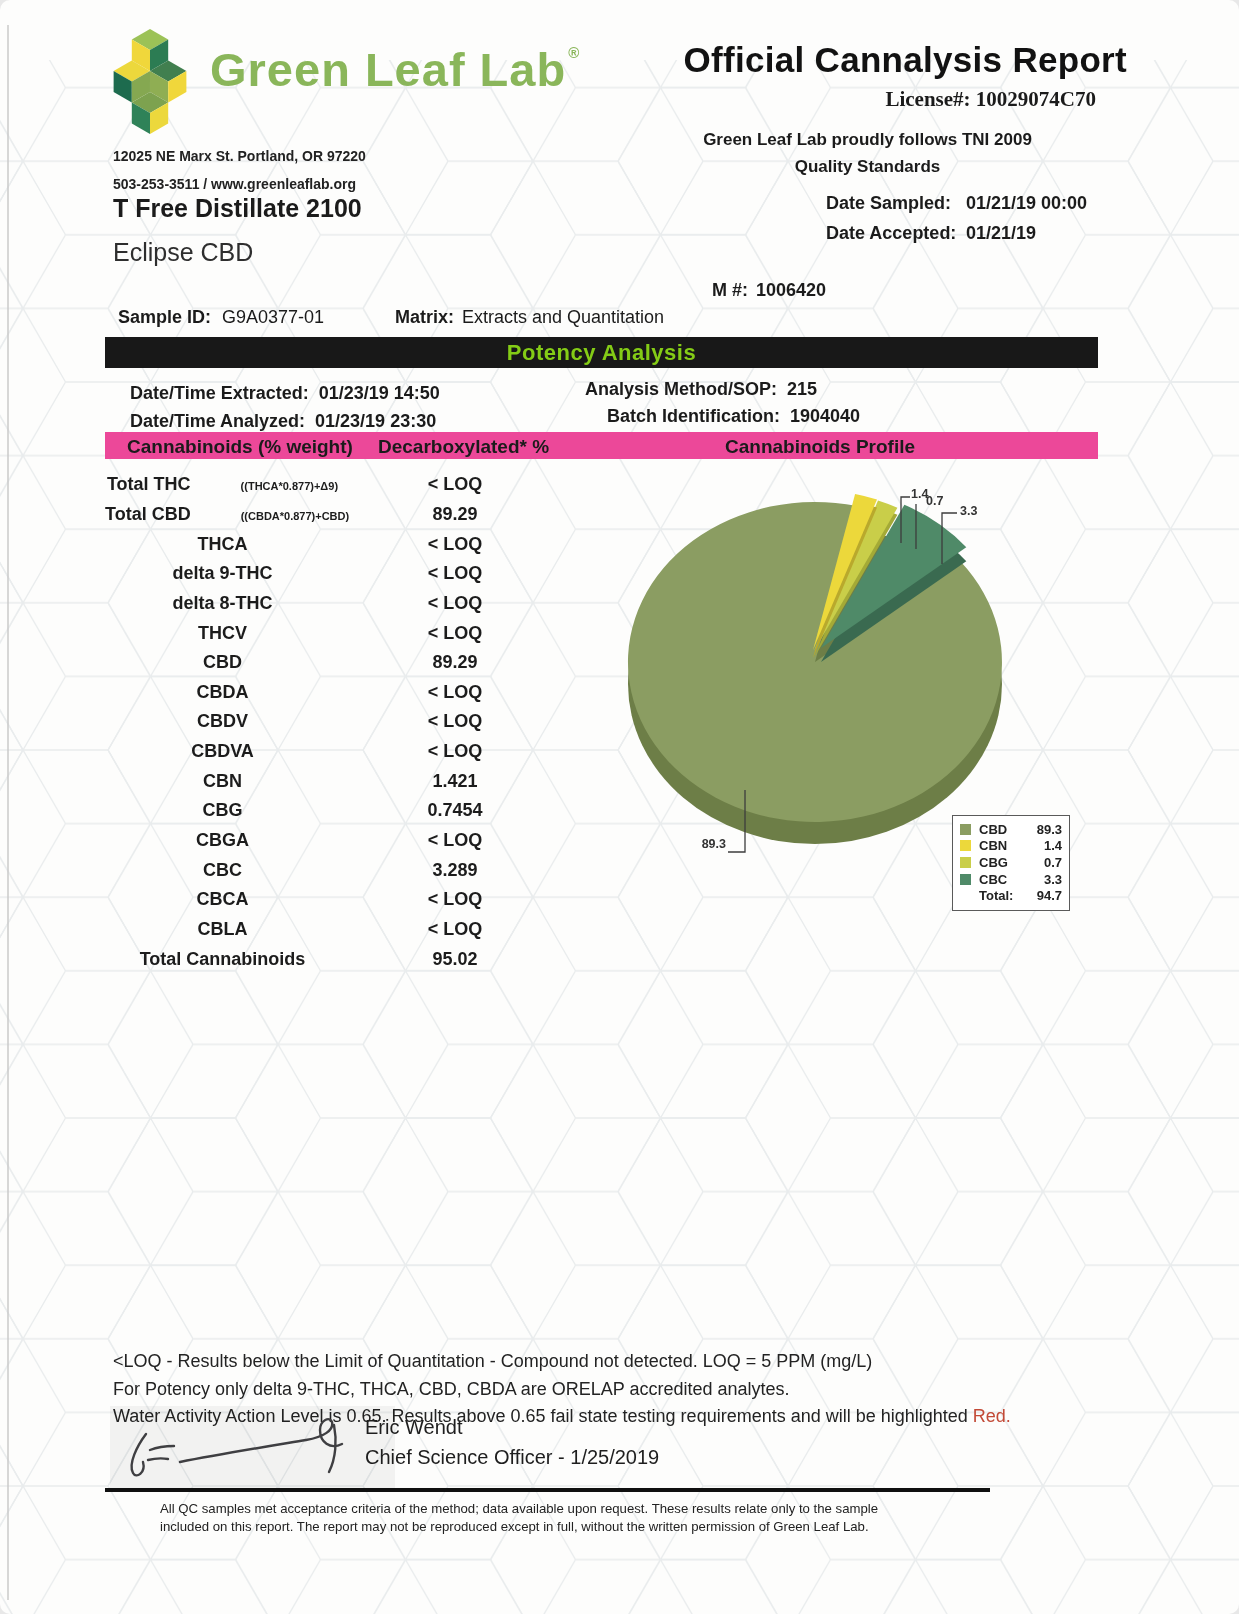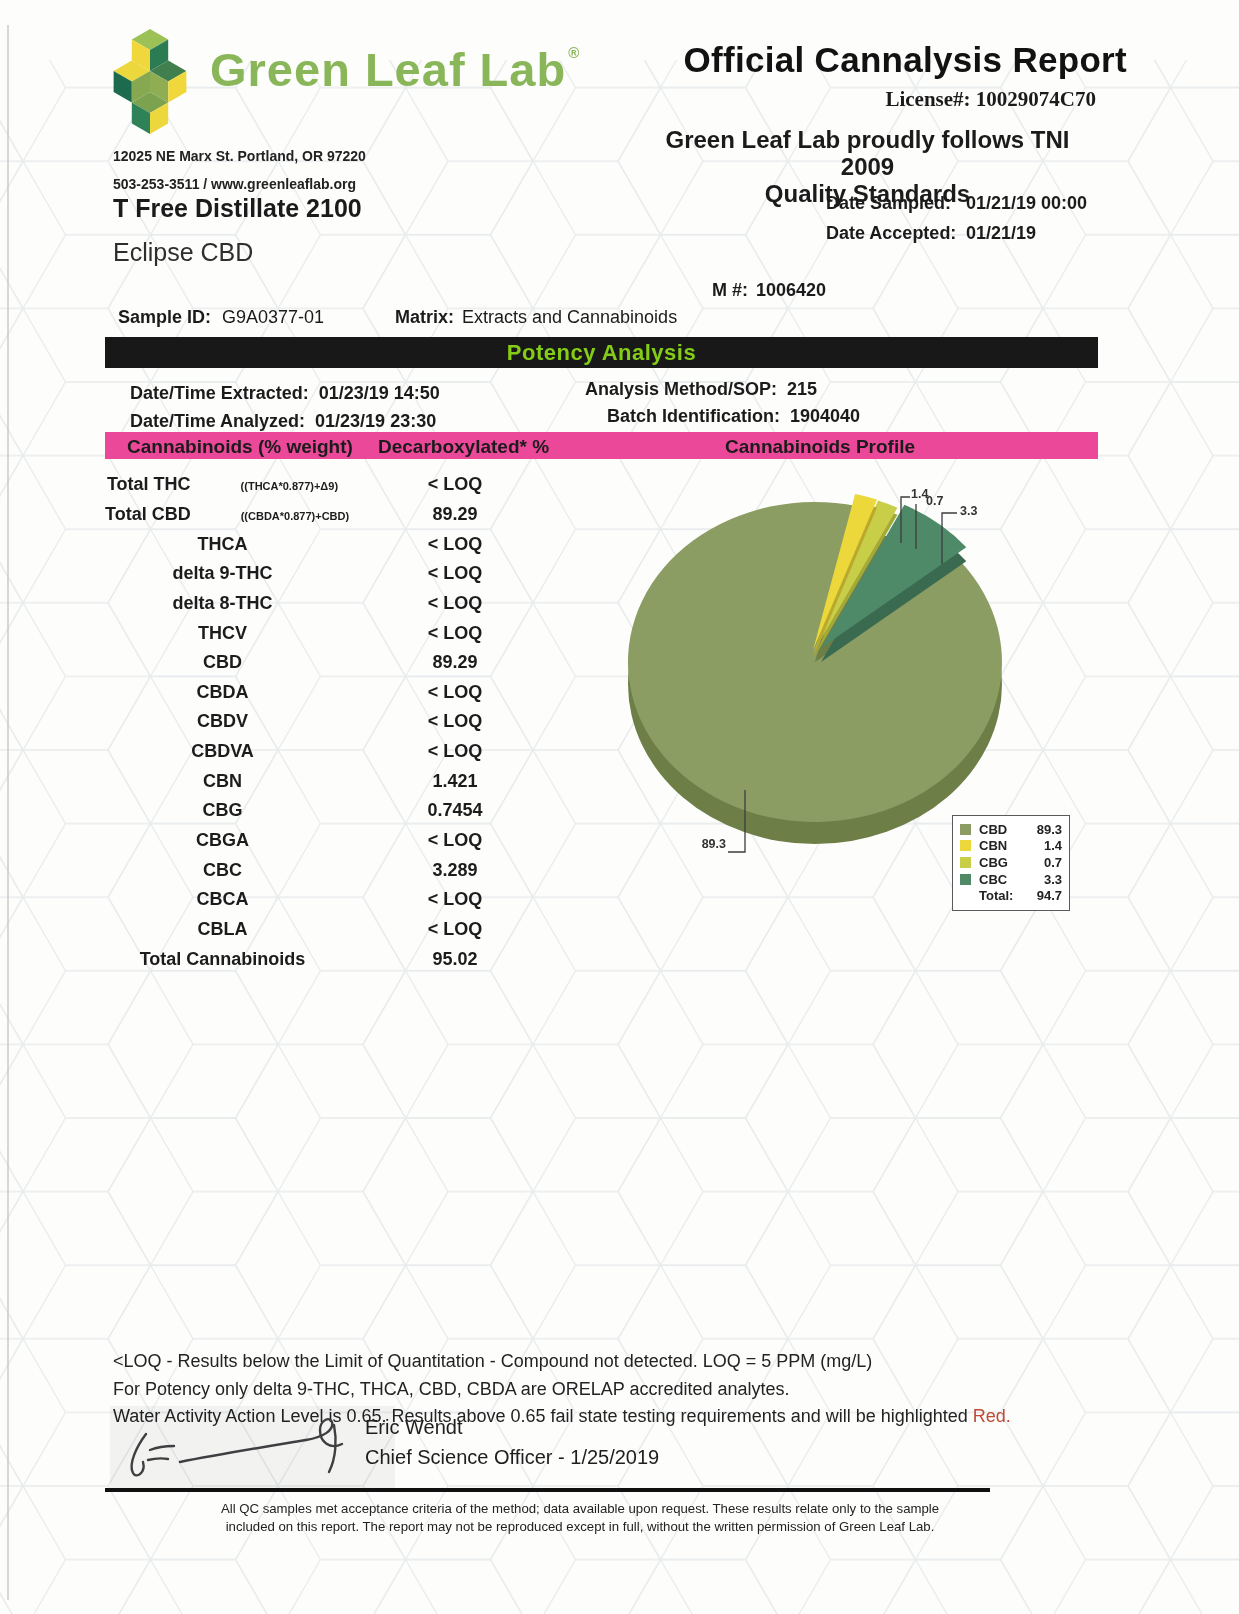--- a/index.html
+++ b/index.html
@@ -1,37 +1,37 @@
 <!DOCTYPE html>
 <html><head>
 <meta charset="utf-8">
 <style>
   html,body { margin:0; padding:0; background:#e8e8e8; }
   .page { position:relative; width:1239px; height:1614px; margin:0 auto;
           background:#fdfdfc; font-family:"Liberation Sans", sans-serif;
-          color:#1b1b1b; overflow:hidden; }
+          color:#1b1b1b; overflow:hidden;border-radius:10px; }
   .abs { position:absolute; }
   .watermark { position:absolute; left:0; top:0; z-index:0; }
   .content { position:absolute; left:0; top:0; width:100%; height:100%; z-index:1; }
 
   .scanline { left:7px; top:25px; width:2px; height:1575px; background:#c9c9c9; opacity:.75; }
 
   .logo-icon { left:97px; top:24px; }
   .logo-text { left:210px; top:42px; font-size:47px; font-weight:bold;
                color:#8ab65a; letter-spacing:1px; white-space:nowrap; }
   .logo-reg  { font-size:15px; vertical-align:28px; margin-left:2px; }
 
   .addr { left:113px; top:142px; font-size:14px; font-weight:bold; line-height:28px; color:#222; }
 
   .title { left:627px; top:40px; width:500px; text-align:right;
            font-size:35px; font-weight:bold; letter-spacing:.3px; color:#121212; white-space:nowrap; }
   .license { left:700px; top:87px; width:396px; text-align:right;
              font-family:"Liberation Serif", serif; font-size:21px; font-weight:bold; }
   .tni { left:640px; top:126px; width:455px; text-align:center;
-         font-size:24px; font-weight:bold; line-height:27px; }
+         font-size:17px; font-weight:bold; line-height:27px; }
 
   .dates-top { left:788px; top:188px; font-size:18px; font-weight:bold; line-height:30px;margin-left:38px; }
   .dates-top .lbl { display:inline-block; min-width:140px; }
 
   .product { left:113px; top:194px; font-size:25px; font-weight:bold; }
   .client  { left:113px; top:238px; font-size:25px; color:#2e2e2e; }
   .mnum    { left:712px; top:280px; font-size:18px; font-weight:bold; }
   .mnum .val { font-weight:bold; margin-left:8px; }
 
   .sampleline { left:0; top:307px; width:1239px; height:24px; font-size:18px; }
@@ -74,21 +74,21 @@
   .lrow.total { padding-left:19px; }
 
   .footnotes { left:113px; top:1348px; font-size:18px; line-height:27.5px; color:#232323; }
   .red { color:#c24936; }
 
   .sigbox { left:110px; top:1406px; width:285px; height:84px; background:rgba(0,0,0,0.045); }
   .signer { left:365px; top:1412px; font-size:20px; line-height:30px; color:#1e1e1e; }
 
   .divider { left:105px; top:1488px; width:885px; height:4px; background:#101010; }
 
-  .disclaimer { left:160px; top:1500px; width:840px; text-align:center;
+  .disclaimer { left:160px; top:1500px; width:840px; 
                 font-size:13.2px; line-height:17.5px; color:#222; }
 </style>
 </head>
 <body>
 
 <div class="page">
 
   <svg class="watermark" width="1239" height="1614">
     <defs>
       <g id="hc">
@@ -146,21 +146,21 @@
     </div>
 
     <div class="abs product">T Free Distillate 2100</div>
     <div class="abs client">Eclipse CBD</div>
     <div class="abs mnum"><span>M #:</span><span class="val">1006420</span></div>
 
     <div class="abs sampleline">
       <span class="abs b" style="left:118px;">Sample ID:</span>
       <span class="abs" style="left:222px;">G9A0377-01</span>
       <span class="abs b" style="left:395px;">Matrix:</span>
-      <span class="abs" style="left:462px;">Extracts and Cannabinoids</span>
+      <span class="abs" style="left:462px;">Extracts and Quantitation</span>
     </div>
 
     <div class="abs secbar">Potency Analysis</div>
 
     <div class="abs extrows">
       <div><span>Date/Time Extracted:</span><span class="gap10">01/23/19 14:50</span></div>
       <div><span>Date/Time Analyzed:</span><span class="gap10">01/23/19 23:30</span></div>
     </div>
     <div class="abs methodrow1"><span>Analysis Method/SOP:</span><span class="gap10">215</span></div>
     <div class="abs methodrow2"><span>Batch Identification:</span><span class="gap10">1904040</span></div>

